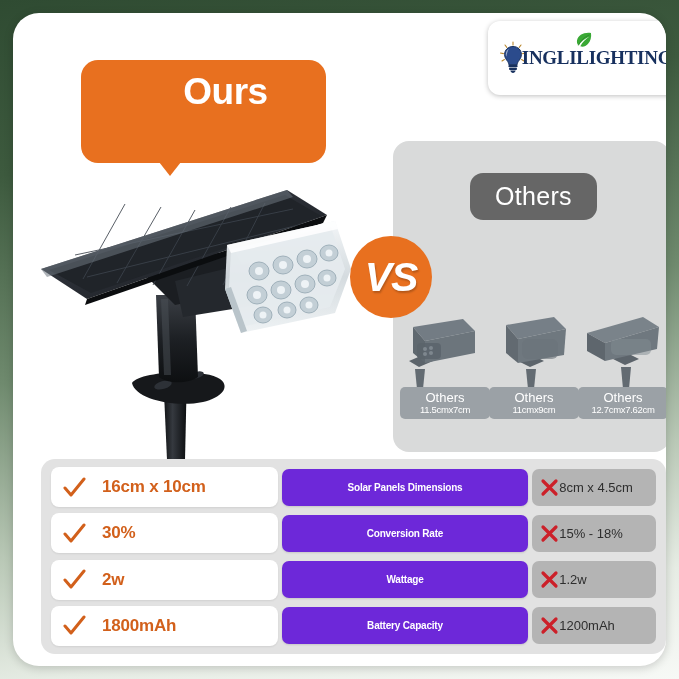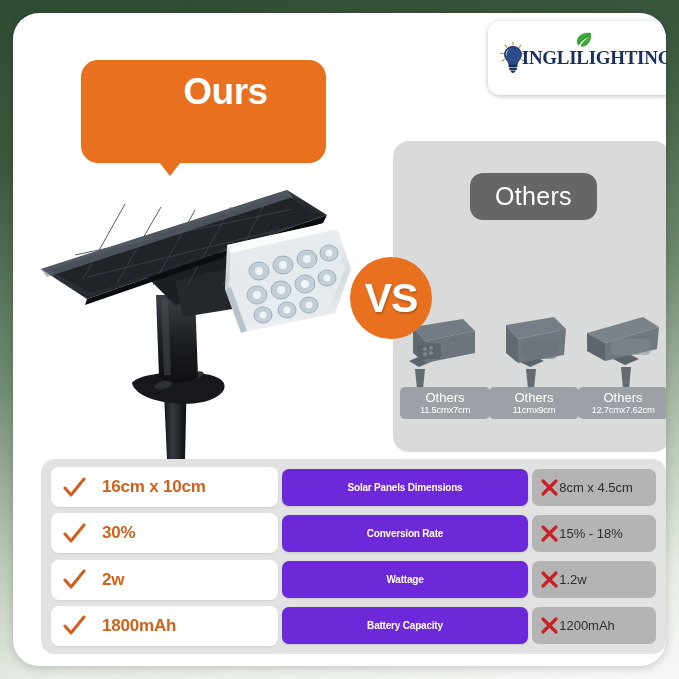--- a/index.html
+++ b/index.html
@@ -53,24 +53,24 @@
     font-size:35px; letter-spacing:-1px; line-height:1;
   }
   .ours-size .u{ font-size:22px; }
   .ours-size .x{ font-size:24px; padding:0 2px; }
 
   
   .product{ position:absolute; left:22px; top:172px; width:320px; height:275px; }
 
   
   .vs{
-    position:absolute; left:337px; top:244px; width:82px; height:82px;
+    position:absolute; left:337px; top:223px; width:82px; height:82px;
     background:#e8701f; border-radius:50%;
     display:flex; align-items:center; justify-content:center;
-    color:#fff; font-weight:bold; font-size:41px; 
+    color:#fff; font-weight:bold; font-size:41px; font-style:italic;
     letter-spacing:-1px;
     text-shadow:1px 2px 2px rgba(0,0,0,.22);
     z-index:5;
   }
 
   
   .others-panel{
     position:absolute; left:380px; top:128px; width:277px; height:311px;
     background:#d9dada; border-radius:16px;
   }

